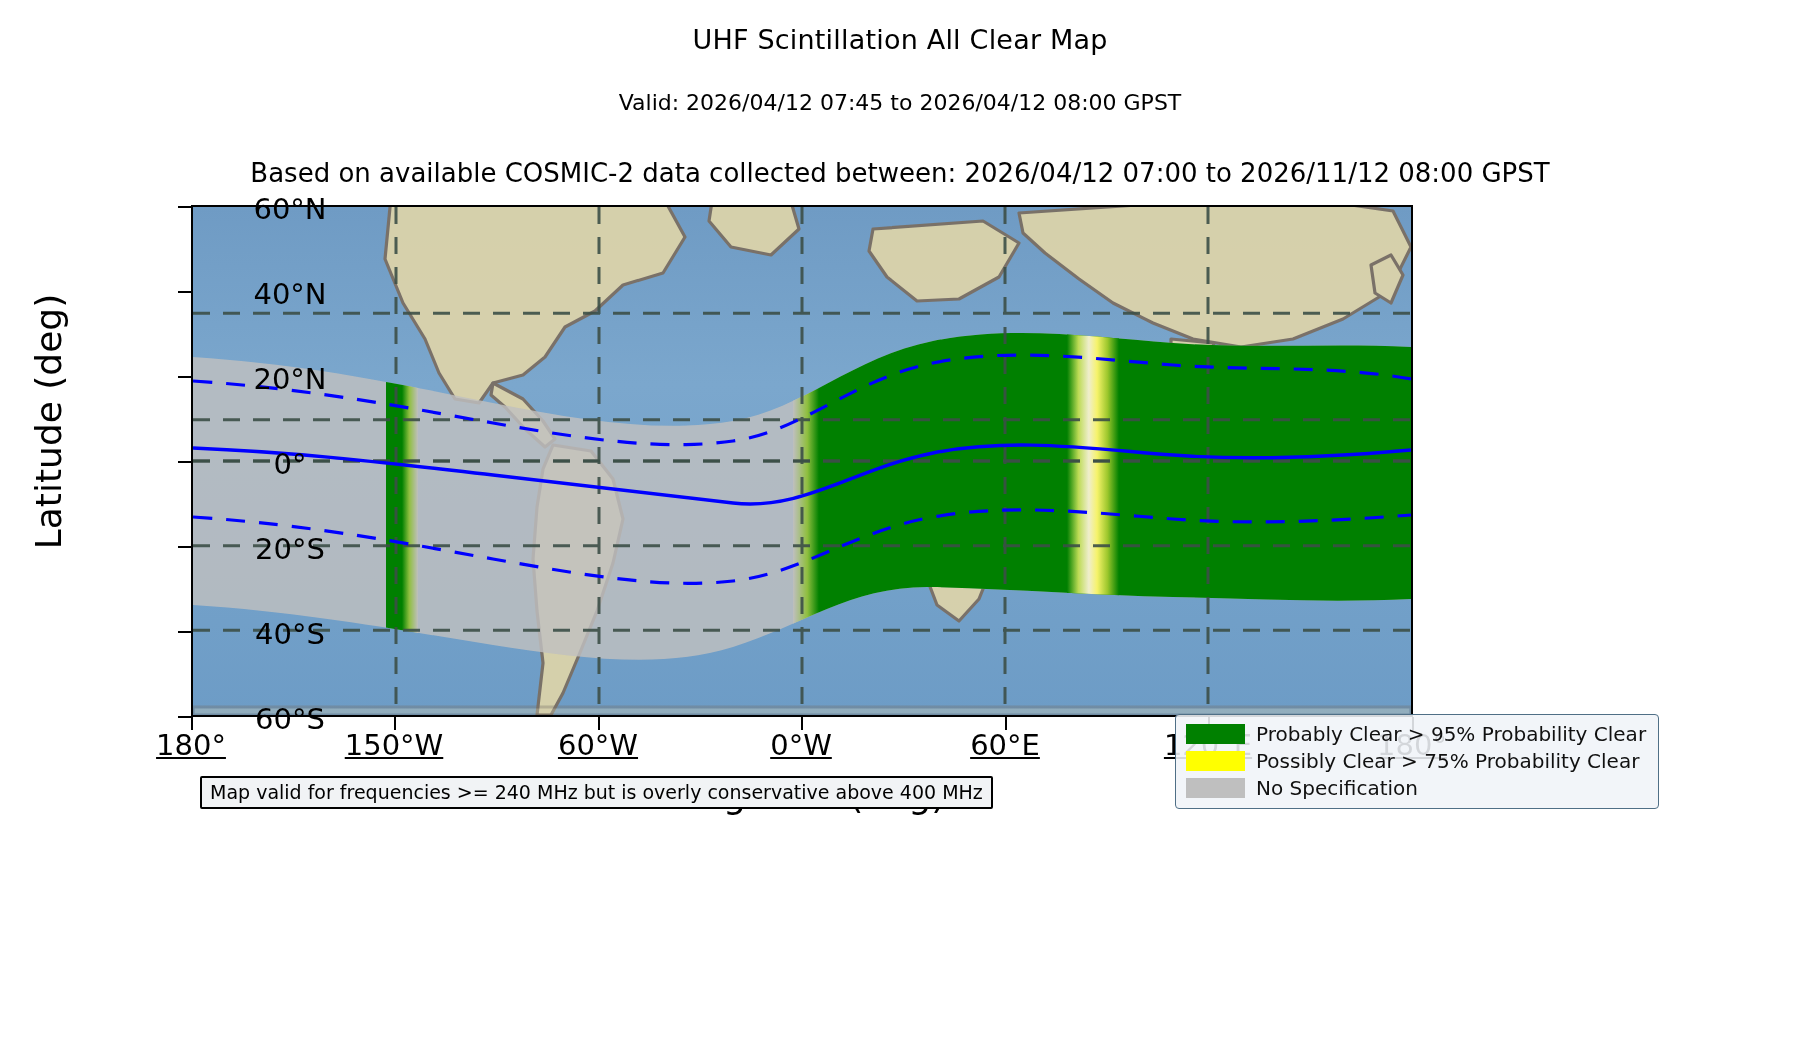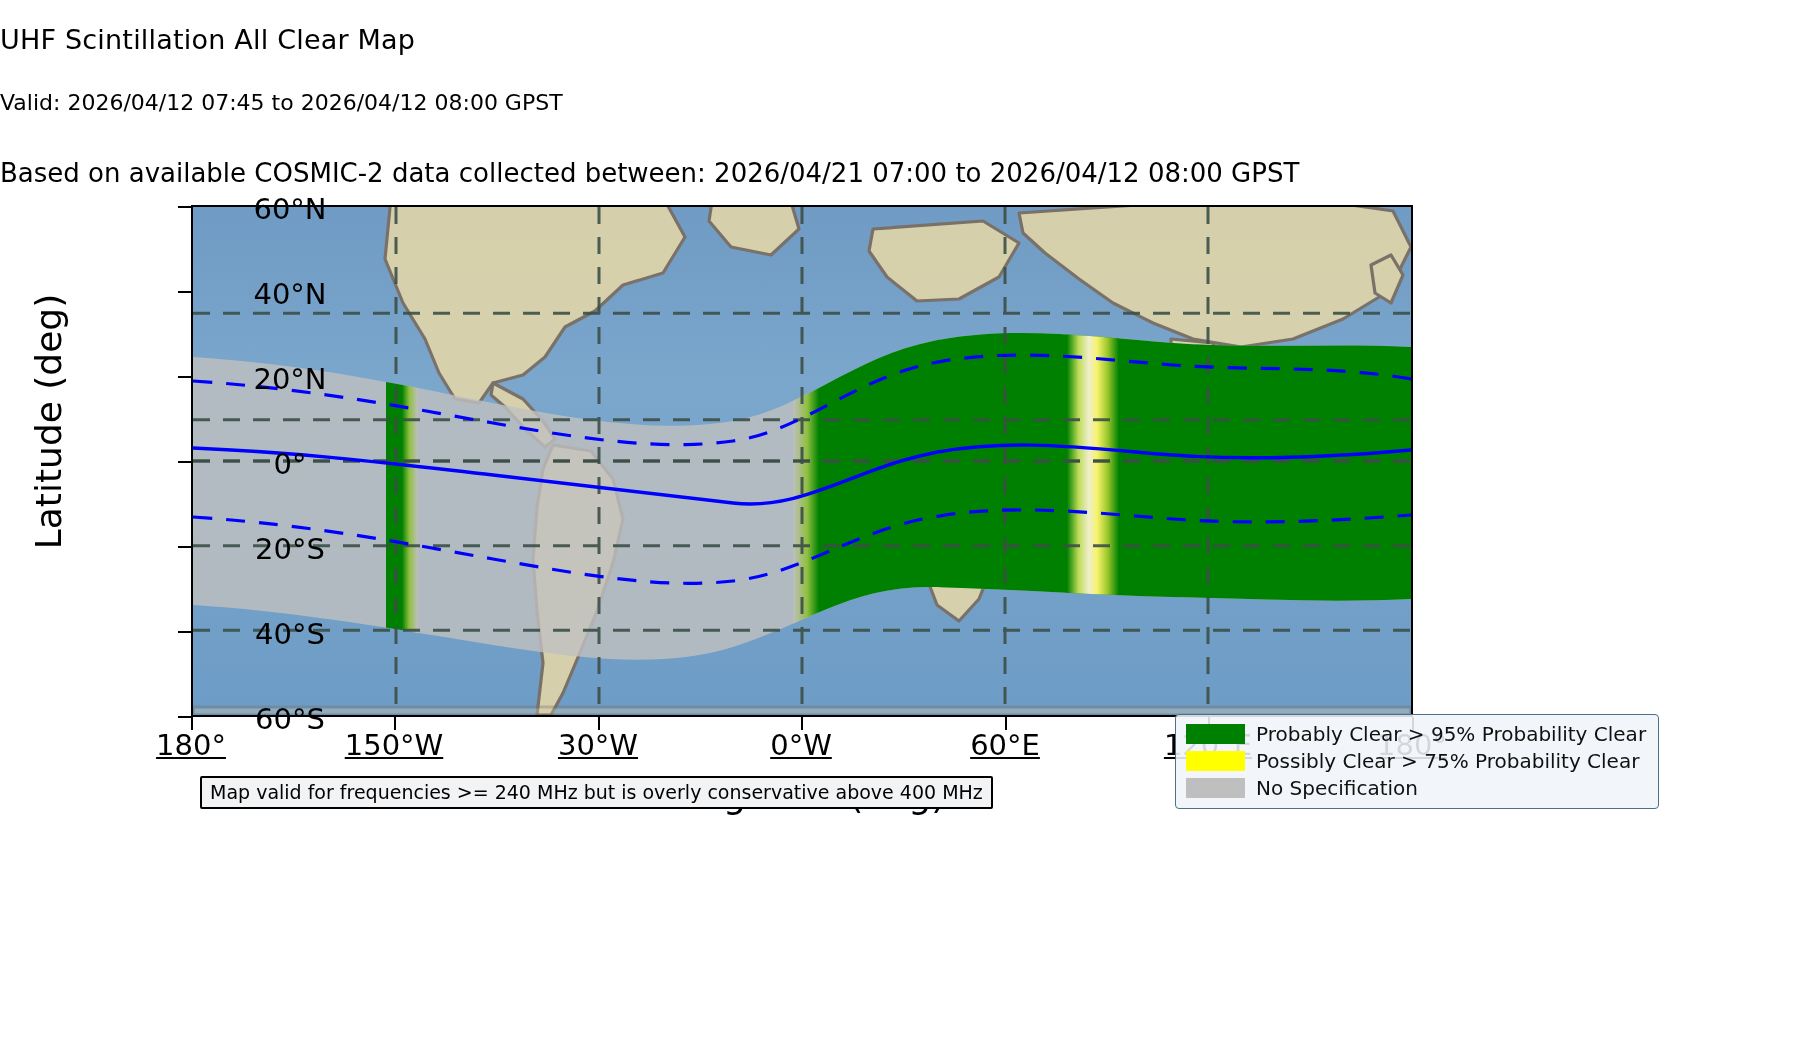--- a/index.html
+++ b/index.html
@@ -6,21 +6,21 @@
   body{
     width:1800px;height:1050px;
     background:#ffffff;
     font-family:"DejaVu Sans", sans-serif;
     overflow:hidden;
     position:relative;
   }
   #figure{position:absolute;inset:0;}
 
   
-  .title-block{position:absolute;left:0;width:1800px;color:#000;}
+  .title-block{position:absolute;left:0;width:1800px;text-align:center;color:#000;}
   #title-main{top:24px;font-size:27px;letter-spacing:.2px;}
   #title-valid{top:90px;font-size:22px;}
   #title-source{top:158px;font-size:26px;}
 
   
   #plot-frame{
     position:absolute;left:191px;top:205px;width:1222px;height:512px;
     border:2px solid #000;box-sizing:border-box;overflow:hidden;
     background:#7ba4c9;
   }
@@ -62,21 +62,21 @@
     padding:3px 8px 4px 8px;font-size:19px;color:#000;white-space:nowrap;
   }
 </style>
 </head>
 <body>
 
 <div id="figure">
 
   <div class="title-block" id="title-main">UHF Scintillation All Clear Map</div>
   <div class="title-block" id="title-valid">Valid: 2026/04/12 07:45 to 2026/04/12 08:00 GPST</div>
-  <div class="title-block" id="title-source">Based on available COSMIC-2 data collected between: 2026/04/21 07:00 to 2026/04/12 08:00 GPST</div>
+  <div class="title-block" id="title-source">Based on available COSMIC-2 data collected between: 2026/04/12 07:00 to 2026/11/12 08:00 GPST</div>
 
   <div id="plot-frame">
     <svg id="map-canvas" viewBox="0 0 1218 508" preserveAspectRatio="none">
       <defs>
 
         <linearGradient id="gradGreenL" x1="0" x2="1" y1="0" y2="0">
           <stop offset="0%" stop-color="#bfbfbf"></stop>
           <stop offset="55%" stop-color="#8fbf3f"></stop>
           <stop offset="100%" stop-color="#008000"></stop>
         </linearGradient>
@@ -238,21 +238,21 @@
   <div class="xtickmark" style="left:191px"></div>
   <div class="xtickmark" style="left:394px"></div>
   <div class="xtickmark" style="left:598px"></div>
   <div class="xtickmark" style="left:801px"></div>
   <div class="xtickmark" style="left:1005px"></div>
   <div class="xtickmark" style="left:1208px"></div>
   <div class="xtickmark" style="left:1412px"></div>
 
   <div class="xtick" style="left:191px">180°</div>
   <div class="xtick" style="left:394px">150°W</div>
-  <div class="xtick" style="left:598px">30°W</div>
+  <div class="xtick" style="left:598px">60°W</div>
   <div class="xtick" style="left:801px">0°W</div>
   <div class="xtick" style="left:1005px">60°E</div>
   <div class="xtick" style="left:1208px">120°E</div>
   <div class="xtick" style="left:1412px">180°</div>
 
   <div id="xlabel">Longitude (deg)</div>
 
   <div id="legend">
     <div class="legend-row">
       <span class="swatch" style="background:#008000"></span>

